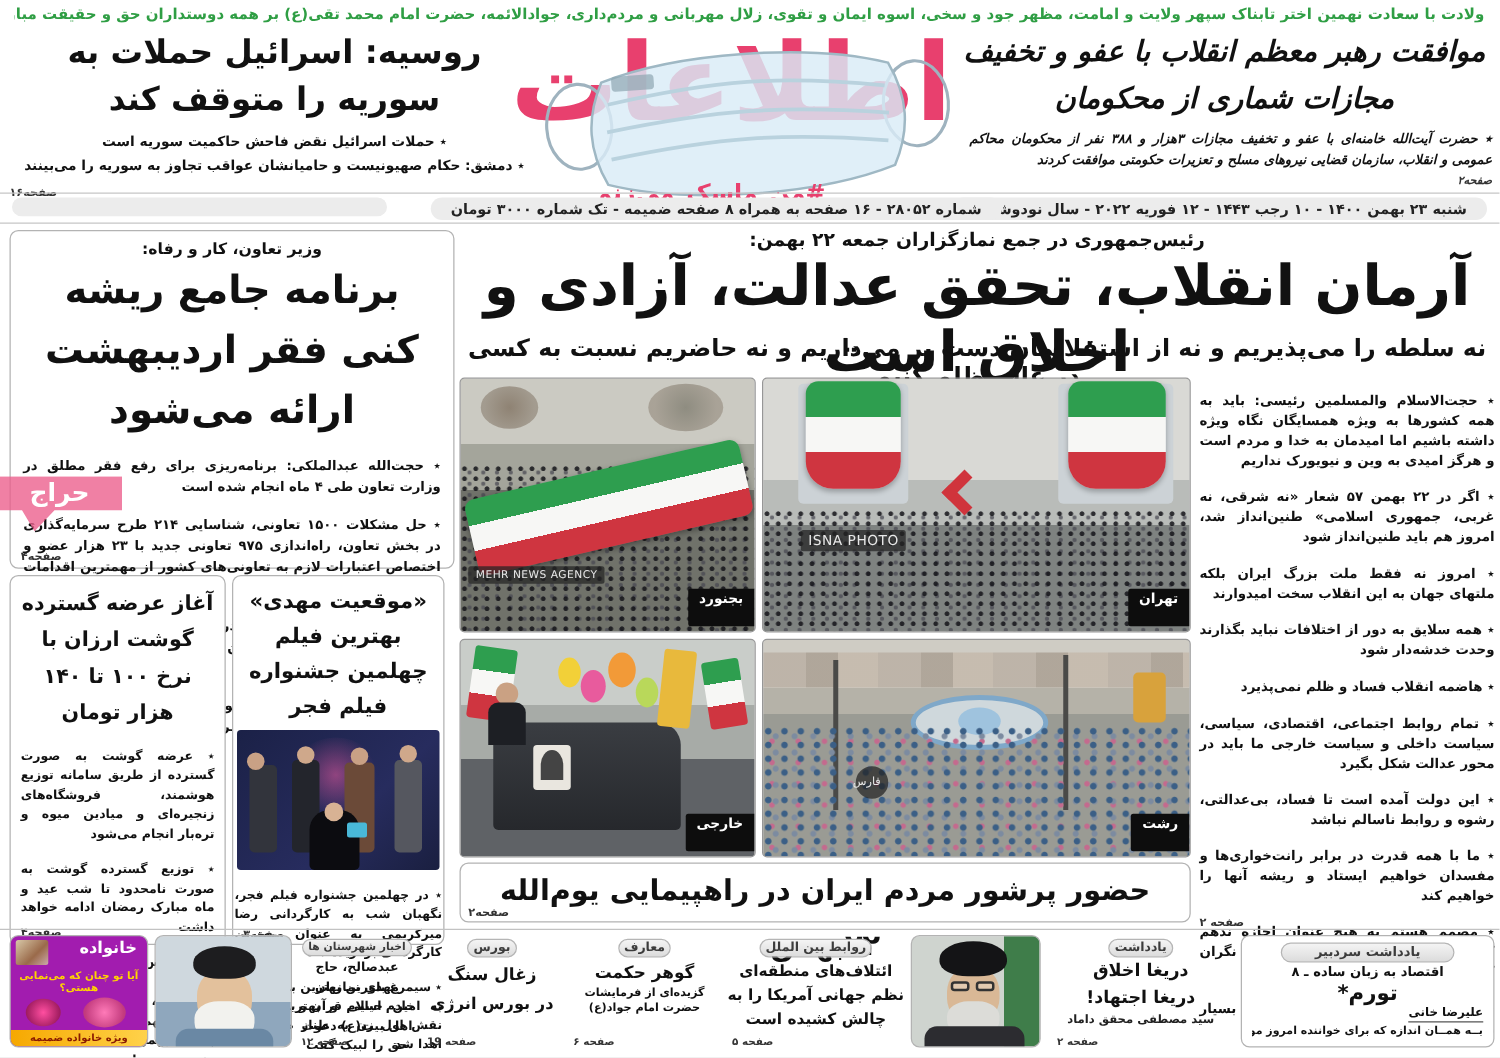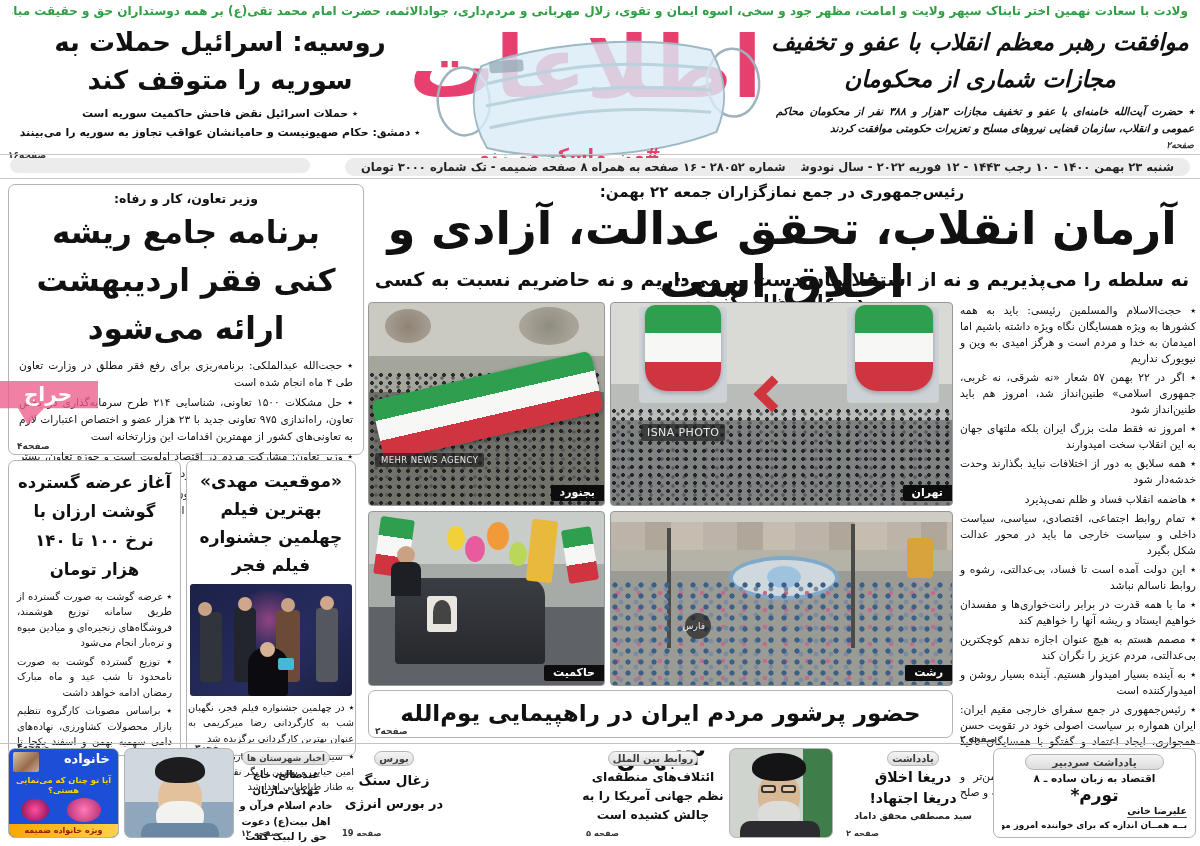--- a/index.html
+++ b/index.html
@@ -4,26 +4,26 @@
 <style>
   html,body{margin:0;padding:0;background:#e8e8e8;}
   *{box-sizing:border-box;}
   #paper{position:relative;width:1200px;height:846px;margin:0 auto;background:#fff;
          font-family:"DejaVu Sans",sans-serif;color:#111;direction:rtl;overflow:hidden;}
   .abs{position:absolute;}
   .box{border:1px solid #b3b3b3;border-radius:7px;background:#fff;}
   .center{text-align:center;}
   .pageref{font-size:9px;color:#333;font-weight:700;}
   .kicker{font-weight:700;}
-  .bullets p{margin:3px 0;font-size:11px;font-weight:400;line-height:1.6;text-align:justify;}
+  .bullets p{margin:13px 0;font-size:11px;font-weight:700;line-height:1.6;text-align:justify;}
   .pill{display:block;margin:3px auto 2px;width:fit-content;background:linear-gradient(#f4f4f4,#dcdcdc);
         border:1px solid #b5b5b5;border-radius:10px;padding:1px 4px;font-size:10px;font-weight:900;color:#3c3c3c;}
   .photo{position:absolute;border:1px solid #979797;border-radius:4px;overflow:hidden;}
   .photo .plabel{position:absolute;bottom:4px;right:0;background:#0d0d0d;color:#fff;
-                 font-size:11px;font-weight:700;padding:1px 9px 2px;border-radius:2px 0 0 2px;z-index:5;}
+                 font-size:11px;font-weight:700;padding:1px 9px 16px;border-radius:2px 0 0 2px;z-index:5;}
   .credit{position:absolute;background:rgba(35,35,35,.72);color:#e8e8e8;font-size:8.5px;
           padding:2px 6px;border-radius:2px;z-index:5;letter-spacing:.4px;}
   .dots{position:absolute;left:0;right:0;bottom:0;
         background-image:radial-gradient(circle at 3px 3px,rgba(20,20,25,.85) 1.6px,transparent 2.2px),
                          radial-gradient(circle at 7px 6px,rgba(70,70,80,.7) 1.4px,transparent 2px);
         background-size:9px 8px,11px 9px;}
   .flag3{background:linear-gradient(180deg,#2e9e4f 0 33%,#f7f7f5 33% 66%,#cf3540 66% 100%);}
   .hr{position:absolute;left:0;right:0;border-top:1px solid #c2c2c2;}
   .datepill{position:absolute;top:3px;background:#ececec;border-radius:10px;padding:2px 16px;
             font-size:11.5px;font-weight:700;color:#222;white-space:nowrap;}
@@ -156,21 +156,21 @@
     <div class="abs" style="left:64px;top:88px;width:18px;height:24px;background:#444;border-radius:50% 50% 0 0;"></div>
     <div class="abs" style="left:118px;top:10px;width:22px;height:28px;border-radius:50%;background:#f29a38;"></div>
     <div class="abs" style="left:96px;top:24px;width:20px;height:26px;border-radius:50%;background:#e85b9d;"></div>
     <div class="abs" style="left:140px;top:30px;width:18px;height:24px;border-radius:50%;background:#b9d85a;"></div>
     <div class="abs" style="left:78px;top:14px;width:18px;height:24px;border-radius:50%;background:#f2d038;"></div>
     <div class="abs flag3" style="left:8px;top:6px;width:34px;height:58px;border-radius:3px;transform:rotate(8deg);"></div>
     <div class="abs flag3" style="left:196px;top:16px;width:30px;height:54px;border-radius:3px;transform:rotate(-9deg);"></div>
     <div class="abs" style="left:160px;top:8px;width:26px;height:62px;background:#e8b93c;border-radius:3px;transform:rotate(6deg);"></div>
     <div class="abs" style="left:28px;top:34px;width:18px;height:18px;border-radius:50%;background:#caa183;"></div>
     <div class="abs" style="left:22px;top:50px;width:30px;height:34px;background:#1d1f24;border-radius:8px 8px 0 0;"></div>
-    <div class="plabel">حاکمیت</div>
+    <div class="plabel">خارجی</div>
   </div>
 
   <div class="photo" style="left:610px;top:511px;width:343px;height:175px;background:linear-gradient(180deg,#cfccc4 0 22%,#b5b2a8 22% 34%,#9a9b94 34% 100%);">
     <div class="abs" style="left:0;top:10px;right:0;height:28px;
          background:repeating-linear-gradient(90deg,#b9aea2 0 34px,#a89d90 34px 60px,#c4b8aa 60px 92px);opacity:.8;"></div>
     <div class="abs" style="left:118px;top:44px;width:110px;height:44px;border-radius:50%;background:#cfd8dc;border:4px solid #7fa8c9;"></div>
     <div class="abs" style="left:156px;top:54px;width:34px;height:22px;border-radius:50%;background:#9fc3de;"></div>
     <div class="abs" style="left:56px;top:16px;width:4px;height:120px;background:#4a4a48;"></div>
     <div class="abs" style="left:240px;top:12px;width:4px;height:124px;background:#4a4a48;"></div>
     <div class="abs" style="left:296px;top:26px;width:26px;height:40px;background:#d8a23c;border-radius:4px;"></div>
@@ -201,21 +201,21 @@
       <p style="font-size:10.7px;line-height:1.5;">٭ مصمم هستم به هیچ عنوان اجازه ندهم کوچکترین بی‌عدالتی، مردم عزیز را نگران کند</p>
       <p style="font-size:10.7px;line-height:1.5;">٭ به آینده بسیار امیدوار هستیم. آینده بسیار روشن و امیدوارکننده است</p>
       <p style="font-size:10.7px;line-height:1.5;">٭ رئیس‌جمهوری در جمع سفرای خارجی مقیم ایران: ایران همواره بر سیاست اصولی خود در تقویت حسن همجواری، ایجاد اعتماد و گفتگو با همسایگان تاکید داشته است</p>
       <p style="font-size:10.7px;line-height:1.5;">٭ حصول امنیت پایدار و ایجاد منطقه امن‌تر و توسعه‌یافته‌تر جز از طریق همکاری و مشارکت و صلح میسر نیست</p>
     </div>
     <div class="pageref abs" style="left:0;bottom:-2px;">صفحه ۲</div>
   </div>
 
   <div class="hr" style="top:743px;"></div>
 
-  <div class="abs box" style="left:8px;top:748px;width:111px;height:90px;background:#1d4ed8;overflow:hidden;padding:0;">
+  <div class="abs box" style="left:8px;top:748px;width:111px;height:90px;background:#a21caf;overflow:hidden;padding:0;">
     <div class="abs" style="left:4px;top:3px;width:26px;height:20px;border-radius:2px;
          background:linear-gradient(135deg,#d8c8a8,#9a6a4a 60%,#caa);"></div>
     <div class="abs" style="right:8px;top:2px;color:#fff;font-size:13px;font-weight:900;">خانواده</div>
     <div class="abs center" style="left:2px;right:2px;top:26px;color:#ffd400;font-size:8.3px;font-weight:700;">آیا تو چنان که می‌نمایی هستی؟</div>
     <div class="abs" style="left:12px;bottom:16px;width:28px;height:22px;border-radius:50%;
          background:radial-gradient(circle,#ff4fa0,#a01c60 75%);"></div>
     <div class="abs" style="left:58px;bottom:15px;width:34px;height:24px;border-radius:50%;
          background:radial-gradient(circle,#ff7ab8,#c23a7d 75%);"></div>
     <div class="abs center" style="left:0;right:0;bottom:0;height:13px;background:linear-gradient(90deg,#f6a800,#ffd24a);
                 color:#8a1a00;font-size:8px;font-weight:900;line-height:13px;">ویژه خانواده ضمیمه اطلاعات امروز</div>
@@ -234,20 +234,27 @@
     <div class="pageref abs" style="left:2px;bottom:0;font-size:8.3px;">صفحه ۱۲</div>
   </div>
 
   <div class="abs" style="left:338px;top:748px;width:112px;height:90px;">
     <span class="pill">بورس</span>
     <div class="center" style="font-size:13.5px;font-weight:900;margin-top:6px;">زغال سنگ</div>
     <div class="center" style="font-size:13px;font-weight:900;margin-top:8px;">در بورس انرژی</div>
     <div class="pageref abs" style="left:4px;bottom:0;font-size:8.3px;">صفحه 19</div>
   </div>
 
+  <div class="abs" style="left:455px;top:748px;width:122px;height:90px;">
+    <span class="pill">معارف</span>
+    <div class="center" style="font-size:13.5px;font-weight:900;margin-top:4px;">گوهر حکمت</div>
+    <div class="center" style="font-size:9px;font-weight:700;margin-top:4px;">گزیده‌ای از فرمایشات</div>
+    <div class="center" style="font-size:9px;font-weight:700;margin-top:2px;">حضرت امام جواد(ع)</div>
+    <div class="pageref abs" style="left:4px;bottom:0;font-size:8.3px;">صفحه ۶</div>
+  </div>
 
   <div class="abs" style="left:582px;top:748px;width:142px;height:90px;">
     <span class="pill">روابط بین الملل</span>
     <div class="center" style="font-size:12.3px;font-weight:900;line-height:1.55;margin-top:1px;">ائتلاف‌های منطقه‌ای نظم جهانی آمریکا را به چالش کشیده است</div>
     <div class="pageref abs" style="left:4px;bottom:0;font-size:8.3px;">صفحه ۵</div>
   </div>
 
   <div class="abs box" style="left:729px;top:748px;width:104px;height:90px;overflow:hidden;padding:0;
               background:linear-gradient(90deg,#cfd4cf 0 72%,#3f7d4a 72% 100%);">
     <div class="abs" style="left:28px;top:24px;width:42px;height:46px;border-radius:45%;background:#d9b896;"></div>

